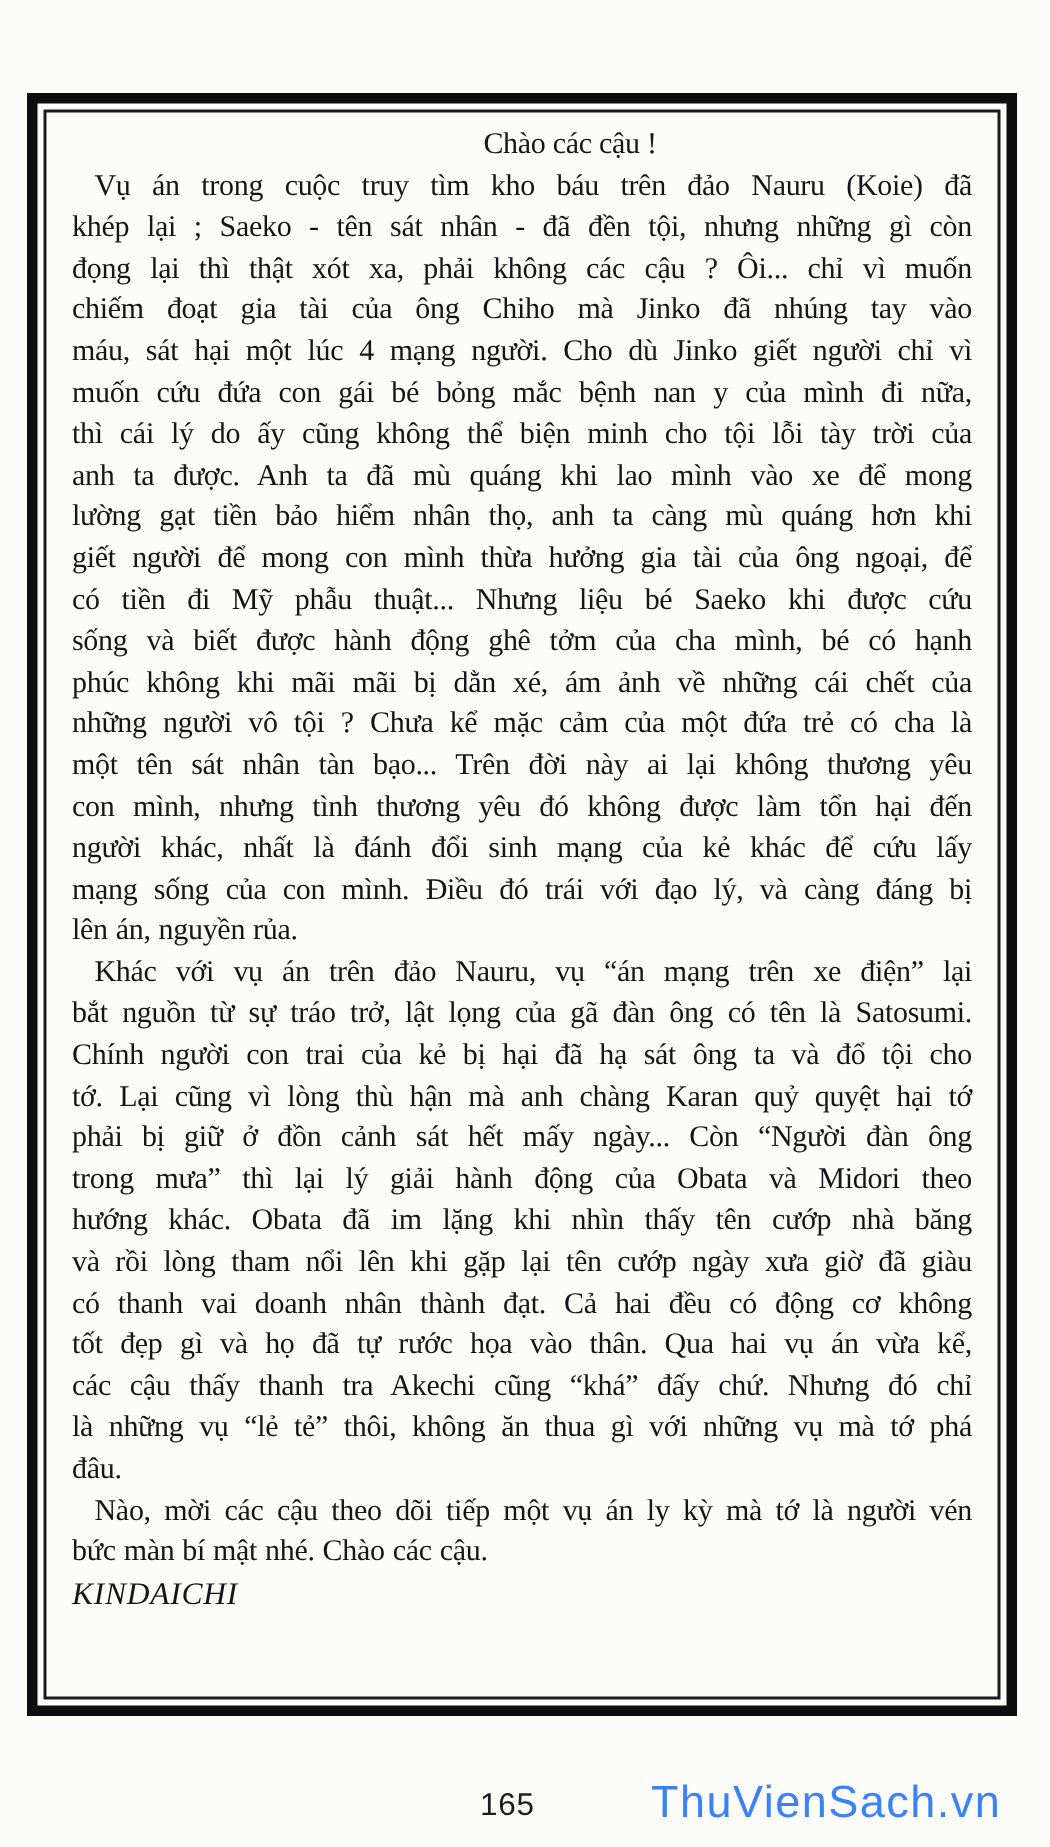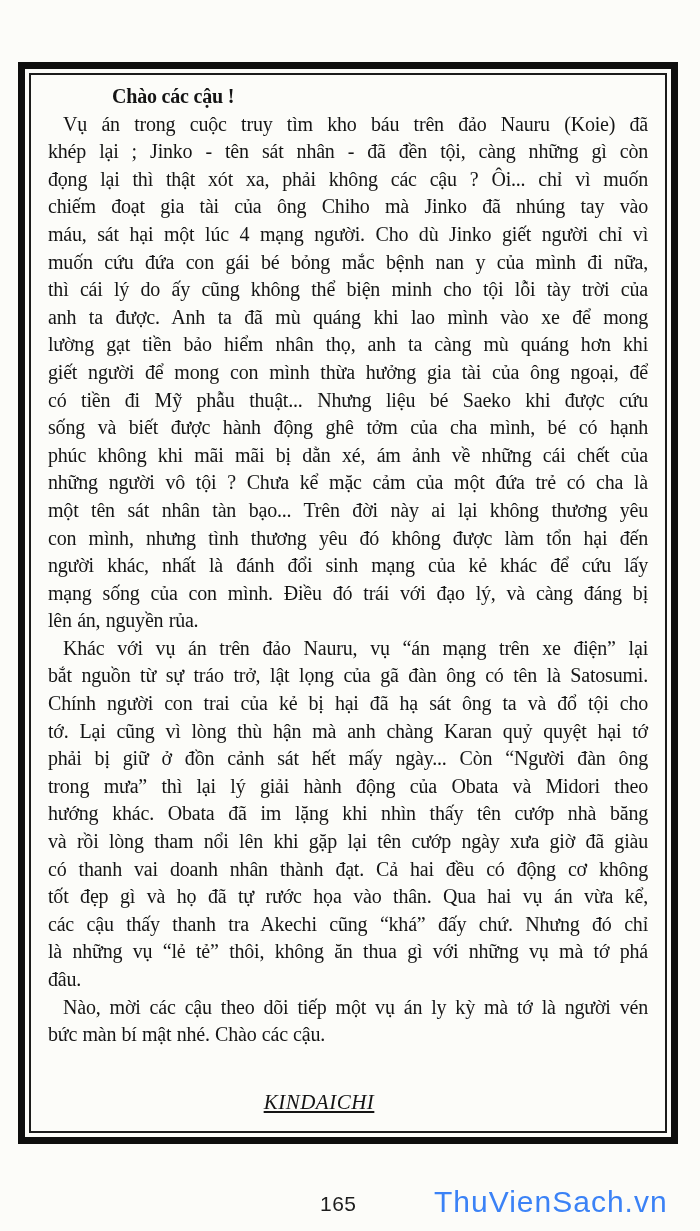--- a/index.html
+++ b/index.html
@@ -18,31 +18,31 @@
     position:absolute;left:4px;top:4px;right:4px;bottom:4px;
     border:2px solid #1c1c1c;
   }
   
   .content{
     position:absolute;left:48px;top:83px;width:600px;
     color:#151515;font-size:20px;line-height:27.6px;
     letter-spacing:-0.2px;
   }
   .heading{
-    text-align:left;text-indent:64px;font-weight:bold;
+    text-align:center;text-indent:64px;
   }
   .line{
     text-align:justify;text-align-last:justify;word-spacing:0.5px;
     white-space:normal;
   }
   .line.first{text-indent:15px;}
   .line.last{text-align-last:left;}
   .signature{
-    margin-top:40px;text-align:center;padding-right:58px;
-    font-style:italic;font-size:21px;letter-spacing:0.5px;text-decoration:underline;
+    text-align:left;padding-right:58px;
+    font-style:italic;font-size:21px;letter-spacing:0.5px;
   }
   
   .page-number{
     position:absolute;left:320px;top:1192px;width:64px;text-align:left;
     font-family:"Liberation Sans", sans-serif;font-size:21px;color:#1d1d1d;
     letter-spacing:0.5px;
   }
   .watermark{
     position:absolute;left:434px;top:1185px;width:256px;
     font-family:"Liberation Sans", sans-serif;font-size:30px;color:#3b82f6;
@@ -55,21 +55,21 @@
 <div class="scan-page">
 
   <div class="frame-outer">
     <div class="frame-inner"></div>
   </div>
 
   <div class="content">
     <div class="heading">Chào các cậu !</div>
     <div>
         <div class="line first">Vụ án trong cuộc truy tìm kho báu trên đảo Nauru (Koie) đã</div>
-        <div class="line">khép lại ; Jinko - tên sát nhân - đã đền tội, càng những gì còn</div>
+        <div class="line">khép lại ; Saeko - tên sát nhân - đã đền tội, nhưng những gì còn</div>
         <div class="line">đọng lại thì thật xót xa, phải không các cậu ? Ôi... chỉ vì muốn</div>
         <div class="line">chiếm đoạt gia tài của ông Chiho mà Jinko đã nhúng tay vào</div>
         <div class="line">máu, sát hại một lúc 4 mạng người. Cho dù Jinko giết người chỉ vì</div>
         <div class="line">muốn cứu đứa con gái bé bỏng mắc bệnh nan y của mình đi nữa,</div>
         <div class="line">thì cái lý do ấy cũng không thể biện minh cho tội lỗi tày trời của</div>
         <div class="line">anh ta được. Anh ta đã mù quáng khi lao mình vào xe để mong</div>
         <div class="line">lường gạt tiền bảo hiểm nhân thọ, anh ta càng mù quáng hơn khi</div>
         <div class="line">giết người để mong con mình thừa hưởng gia tài của ông ngoại, để</div>
         <div class="line">có tiền đi Mỹ phẫu thuật... Nhưng liệu bé Saeko khi được cứu</div>
         <div class="line">sống và biết được hành động ghê tởm của cha mình, bé có hạnh</div>

